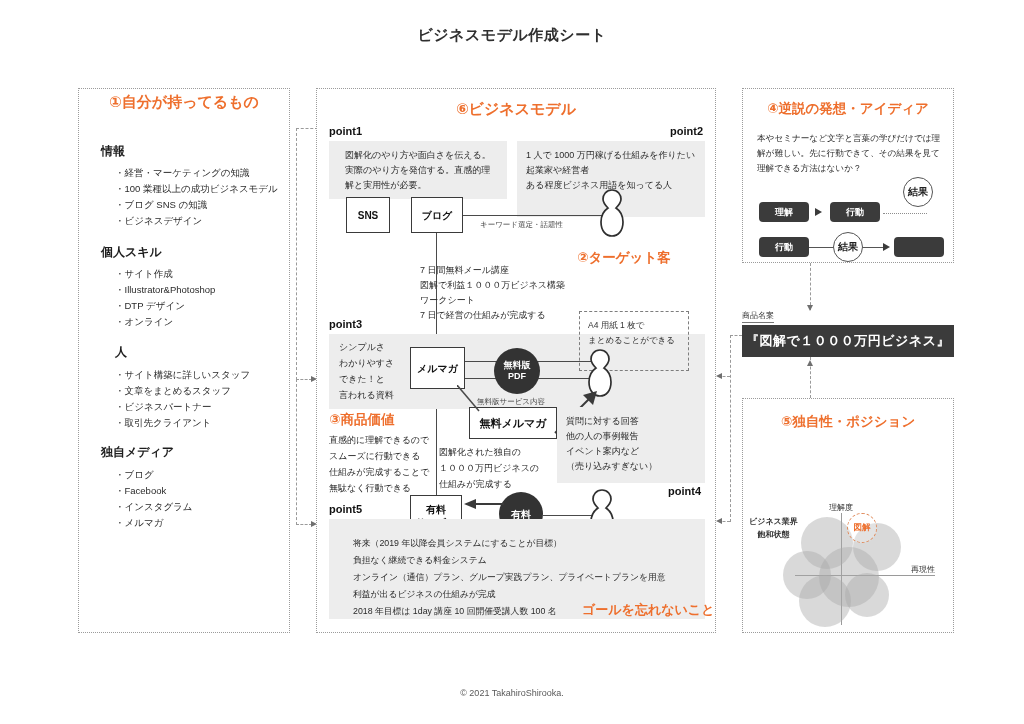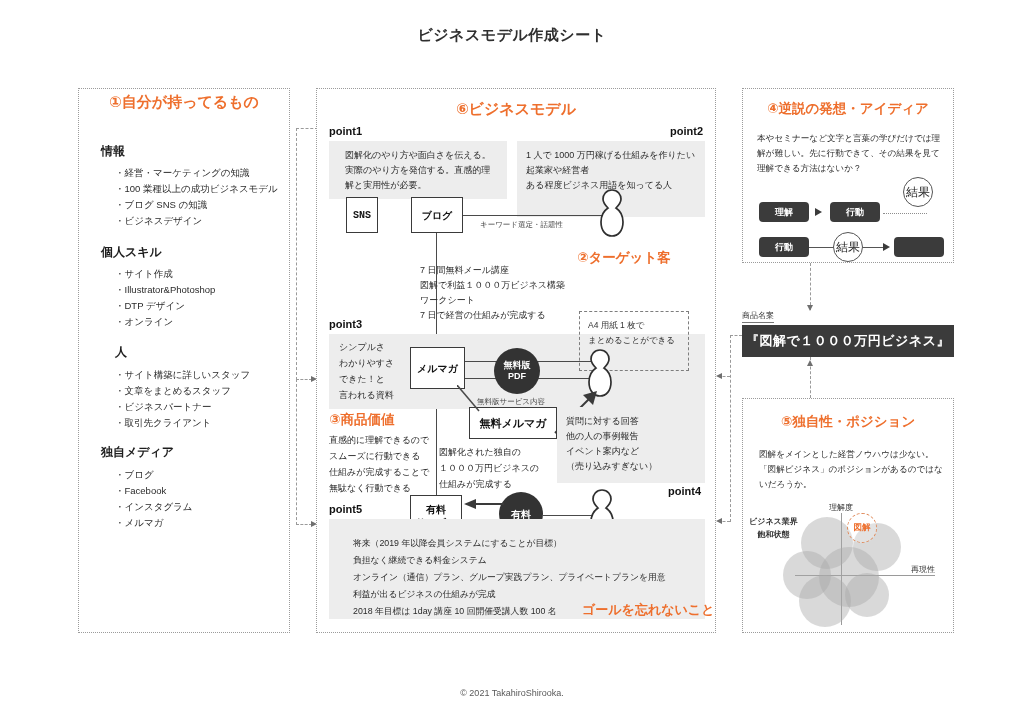--- a/index.html
+++ b/index.html
@@ -96,21 +96,21 @@
     position: absolute; font-size: 8.6px; line-height: 15px; color: #2b2b2b;
   }
   .dark-pill {
     position: absolute; background: #3b3b3b; color: #fff; border-radius: 4px;
     display: flex; align-items: center; justify-content: center;
     font-size: 9px; font-weight: 700;
   }
   .ring {
     position: absolute; border-radius: 50%; border: 1.3px solid #555;
     background: #fff; display: flex; align-items: center; justify-content: center;
-    font-size: 12px; font-weight: 400; color: #222;
+    font-size: 10px; font-weight: 700; color: #222;
   }
   .thin-line { position: absolute; background: #555; height: 1px; }
   .dotline {
     position: absolute; height: 0; border-top: 1.4px dotted #8d8d8d;
   }
   .arrow-r {
     position: absolute; width: 0; height: 0;
     border-top: 4px solid transparent; border-bottom: 4px solid transparent;
     border-left: 7px solid #3b3b3b;
   }
@@ -225,21 +225,21 @@
   <div class="panel" id="center-panel">
     <div class="panel-title">⑥ビジネスモデル</div>
 
     <div class="pt-label" style="left:12px;top:36px;">point1</div>
     <div class="gray-box" style="left:12px;top:52px;width:178px;height:58px;padding-left:16px;">図解化のやり方や面白さを伝える。実際のやり方を発信する。直感的理解と実用性が必要。</div>
 
     <div class="pt-label" style="right:12px;top:36px;">point2</div>
     <div class="gray-box" style="left:200px;top:52px;width:188px;height:76px;white-space:pre-line;">1 人で 1000 万円稼げる仕組みを作りたい起業家や経営者
 ある程度ビジネス用語を知ってる人</div>
 
-    <div class="node-box" style="left:29px;top:108px;width:32px;height:36px;font-family:Liberation Mono, monospace;">SNS</div>
+    <div class="node-box" style="left:29px;top:108px;width:44px;height:36px;">SNS</div>
     <div class="node-box" style="left:94px;top:108px;width:52px;height:36px;">ブログ</div>
     <div class="line-h" style="left:146px;top:126px;width:140px;"></div>
     <div class="caption" style="left:163px;top:131px;">キーワード選定・話題性</div>
 
     <svg class="person" style="left:282px;top:98px;" width="26" height="52" viewBox="0 0 26 52">
       <path d="M13 3 C7 3 4 8 4 12 C4 16 7 19 9 21 C6 23 2 27 2 35 C2 44 7 49 13 49 C19 49 24 44 24 35 C24 27 20 23 17 21 C19 19 22 16 22 12 C22 8 19 3 13 3 Z" fill="#ffffff" stroke="#2f2f2f" stroke-width="1.7"></path>
     </svg>
 
     <div class="line-v" style="left:119px;top:144px;height:225px;"></div>
 
@@ -350,21 +350,20 @@
 
   <div class="conn-dash-v" style="left:730px;top:335px;height:187px;"></div>
   <div class="conn-dash-h" style="left:730px;top:335px;width:12px;"></div>
   <div class="conn-dash-h" style="left:718px;top:376px;width:12px;"></div>
   <div class="tri-left" style="left:716px;top:373px;"></div>
   <div class="conn-dash-h" style="left:718px;top:521px;width:12px;"></div>
   <div class="tri-left" style="left:716px;top:518px;"></div>
 
   <div class="panel" id="right-bottom">
     <div class="panel-title">⑤独自性・ポジション</div>
-    <div class="body-note" style="left:16px;top:48px;width:184px;">図解をメインとした経営ノウハウは少ない。「図解ビジネス」のポジションがあるのではないだろうか。</div>
 
     <div style="position:absolute;left:0;top:102px;width:212px;height:130px;">
       <div class="axis-lab bold" style="left:6px;top:14px;white-space:pre-line;text-align:center;line-height:13px;">ビジネス業界
 飽和状態</div>
       <div class="axis-lab" style="left:86px;top:1px;">理解度</div>
       <div class="axis-lab" style="left:168px;top:63px;">再現性</div>
       <div class="axis-line" style="left:52px;top:74px;width:140px;height:1px;"></div>
       <div class="axis-line" style="left:98px;top:12px;width:1px;height:112px;"></div>
 
       <div class="bubble" style="left:58px;top:16px;width:52px;height:52px;"></div>

